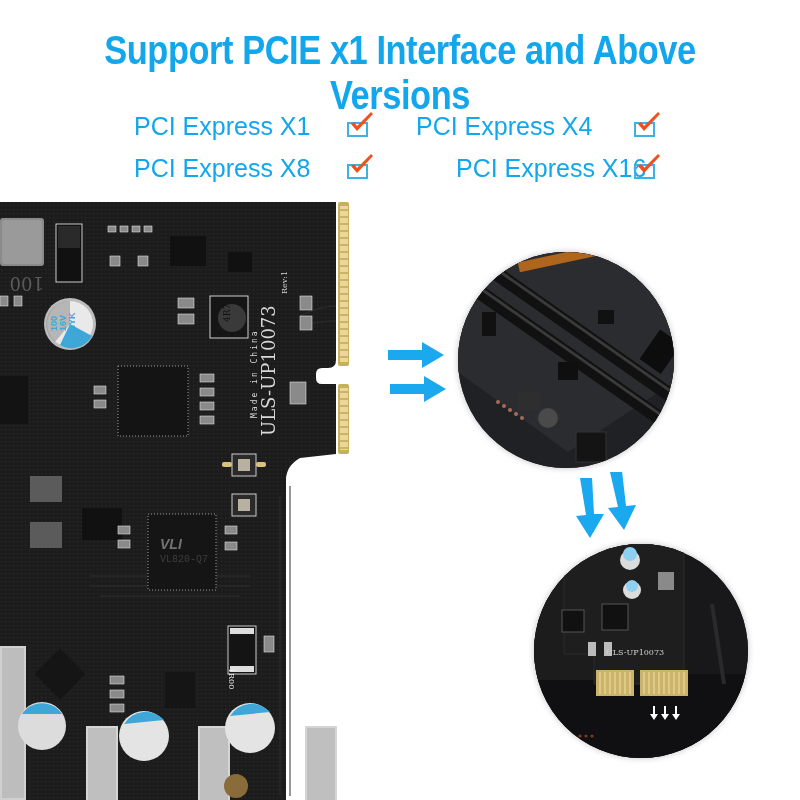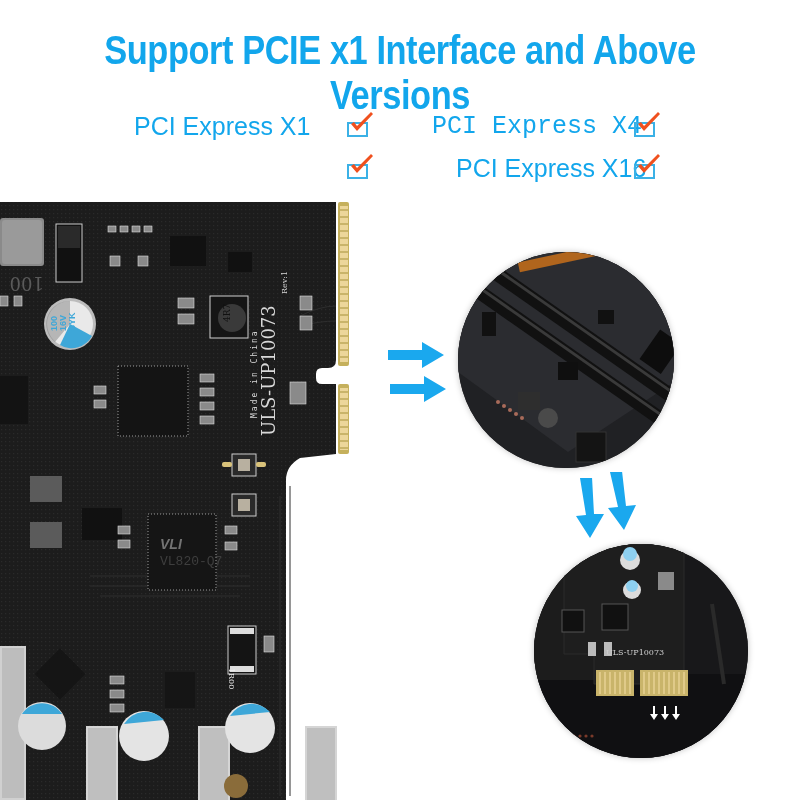--- a/index.html
+++ b/index.html
@@ -49,30 +49,33 @@
   <div class="compat-item" style="left:134px; top:4px;">
     <span class="compat-label">PCI Express X1</span>
   </div>
   <div class="check" style="left:347px; top:8px;">
     <div class="box"></div>
     <svg width="26" height="24" viewBox="0 0 26 24">
         <path d="M2 12 L8 19 L24 2 L22 0 L8 14 L5 10 Z" fill="#f0501e"></path>
       </svg>
   </div>
 
-  <div class="compat-item" style="left:432px; top:4px;font-family:Liberation Mono, monospace;">
+  <div class="compat-item" style="left:416px; top:4px;">
     <span class="compat-label">PCI Express X4</span>
   </div>
   <div class="check" style="left:634px; top:8px;">
     <div class="box"></div>
     <svg width="26" height="24" viewBox="0 0 26 24">
         <path d="M2 12 L8 19 L24 2 L22 0 L8 14 L5 10 Z" fill="#f0501e"></path>
       </svg>
   </div>
 
+  <div class="compat-item" style="left:134px; top:46px;">
+    <span class="compat-label">PCI Express X8</span>
+  </div>
   <div class="check" style="left:347px; top:50px;">
     <div class="box"></div>
     <svg width="26" height="24" viewBox="0 0 26 24">
         <path d="M2 12 L8 19 L24 2 L22 0 L8 14 L5 10 Z" fill="#f0501e"></path>
       </svg>
   </div>
 
   <div class="compat-item" style="left:408px; top:46px;margin-left:48px;">
     <span class="compat-label">PCI Express X16</span>
   </div>
@@ -212,21 +215,21 @@
       <rect x="264" y="440" width="10" height="16"></rect>
     </g>
   </svg>
 
   <div class="pcb-text" style="left:258px; top:240px; font-size:18px; transform: rotate(-90deg);">ULS-UP10073</div>
   <div class="pcb-text" style="left:280px; top:98px; font-size:8px; transform: rotate(-90deg);">Rev:1</div>
   <div class="pcb-text" style="left:250px; top:222px; font-size:8px; letter-spacing:2px; font-family:'DejaVu Sans Mono', monospace; transform: rotate(-90deg);">Made in China</div>
   <div class="pcb-text" style="left:222px; top:126px; font-size:9px; color:#111; transform: rotate(-90deg);">4R7</div>
   <div class="pcb-text" style="left:8px; top:78px; font-size:18px; color:#5a5a5a; transform: rotate(180deg) translate(-36px,-20px);">100</div>
   <div class="pcb-text" style="left:160px; top:340px; font-size:14px; font-weight:bold; font-style:italic; color:#737373; font-family:'Liberation Sans', sans-serif;">VLI</div>
-  <div class="pcb-text" style="left:160px; top:358px; font-size:13px; color:#3e3e3e; font-family:'Liberation Mono', monospace;">VL820-Q7</div>
+  <div class="pcb-text" style="left:160px; top:358px; font-size:10px; color:#3e3e3e; font-family:'Liberation Mono', monospace;">VL820-Q7</div>
   <div class="pcb-text" style="left:236px; top:472px; font-size:8px; color:#eee; transform: rotate(90deg); transform-origin:left top;">1R00</div>
   <div class="pcb-text" style="left:62px; top:107px; font-size:9px; line-height:9px; color:#3ea7d8; font-weight:bold; font-family:'Liberation Sans', sans-serif; transform: rotate(-90deg); transform-origin: 8px 20px;">
     <div>100</div>
     <div>16V</div>
     <div>SYK</div>
   </div>
 </div>
 
 <svg class="arrow" style="left:388px; top:342px;" width="56" height="26" viewBox="0 0 56 26">
   <path d="M0 8 L34 8 L34 0 L56 13 L34 26 L34 18 L0 18 Z" fill="#1aa8ee"></path>

